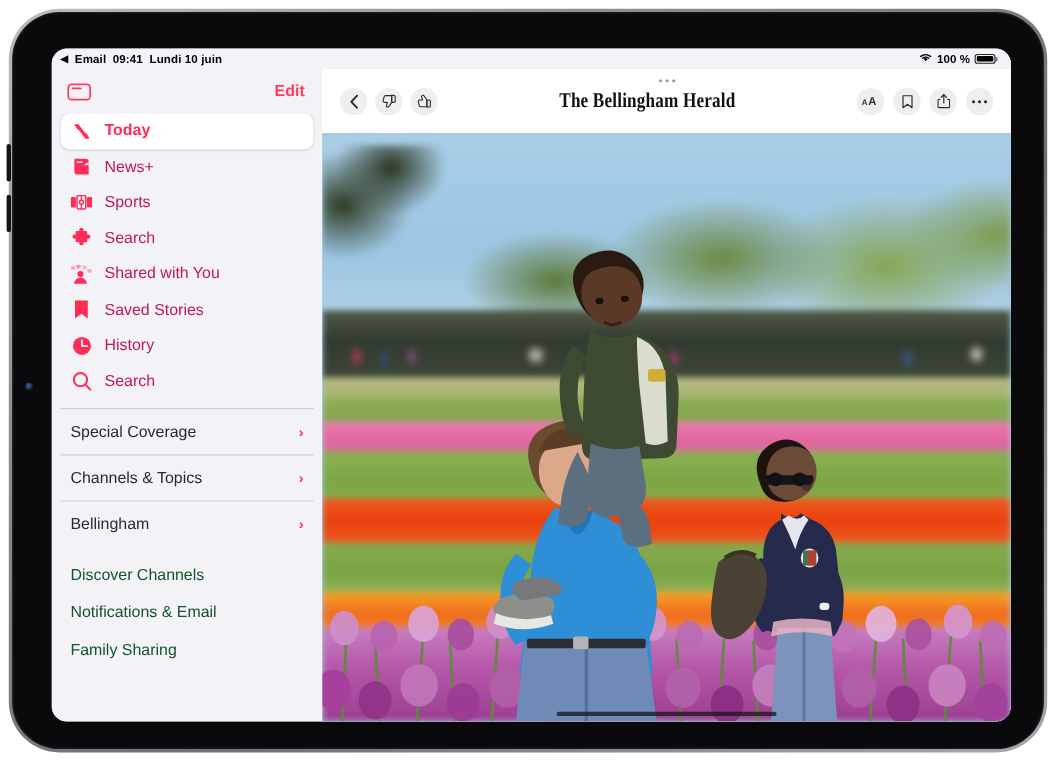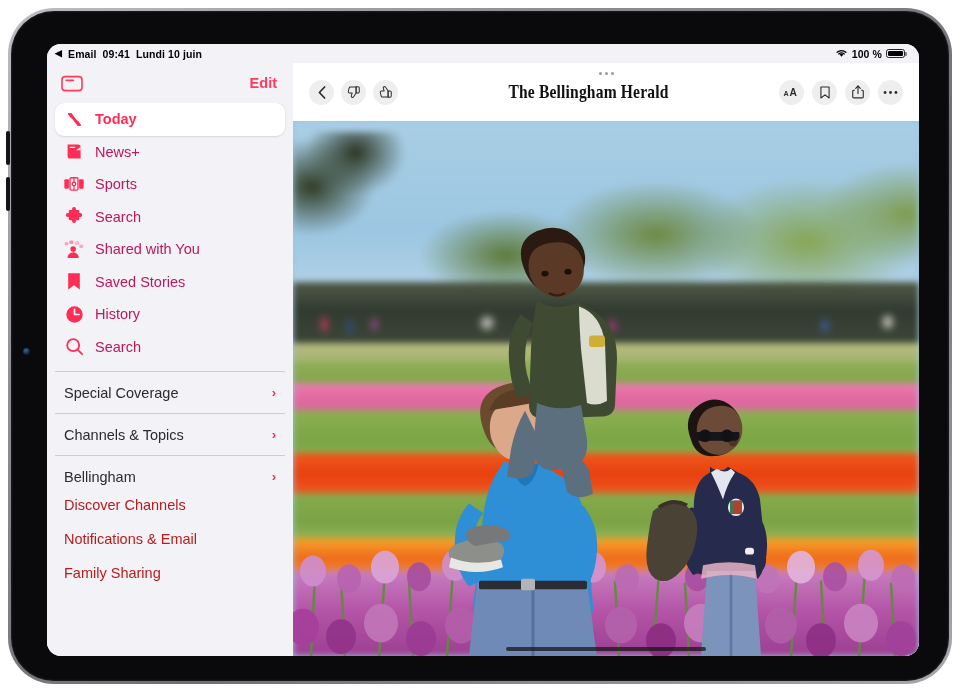--- a/index.html
+++ b/index.html
@@ -93,22 +93,22 @@
   .section-row{
     display:flex; align-items:center; justify-content:space-between;
     height:42px; padding:0 9px; font-size:14.5px; color:#2b2b2e;
     border-top:0.6px solid rgba(60,60,67,.20);
     text-align:right;
   }
   .section-row .chev{ color:#ff2d55; font-size:13px; font-weight:bold; }
   .section-row.first{ border-top:0.6px solid rgba(60,60,67,.20); }
 
   .link-row{
-    height:34px; display:flex; align-items:flex-start; padding:0 9px;
-    font-size:14.5px; color:#b91c1c;
+    height:34px; display:flex; align-items:flex-end; padding:0 9px;
+    font-size:14.5px; color:#14532d;
   }
 
   
   #content{
     flex:1; background:#fff; display:flex; flex-direction:column;
     min-width:0; position:relative;
   }
   #multitask-dots{
     position:absolute; left:0; right:0; top:4px; height:12px;
     display:flex; align-items:center; justify-content:center; gap:3px;

